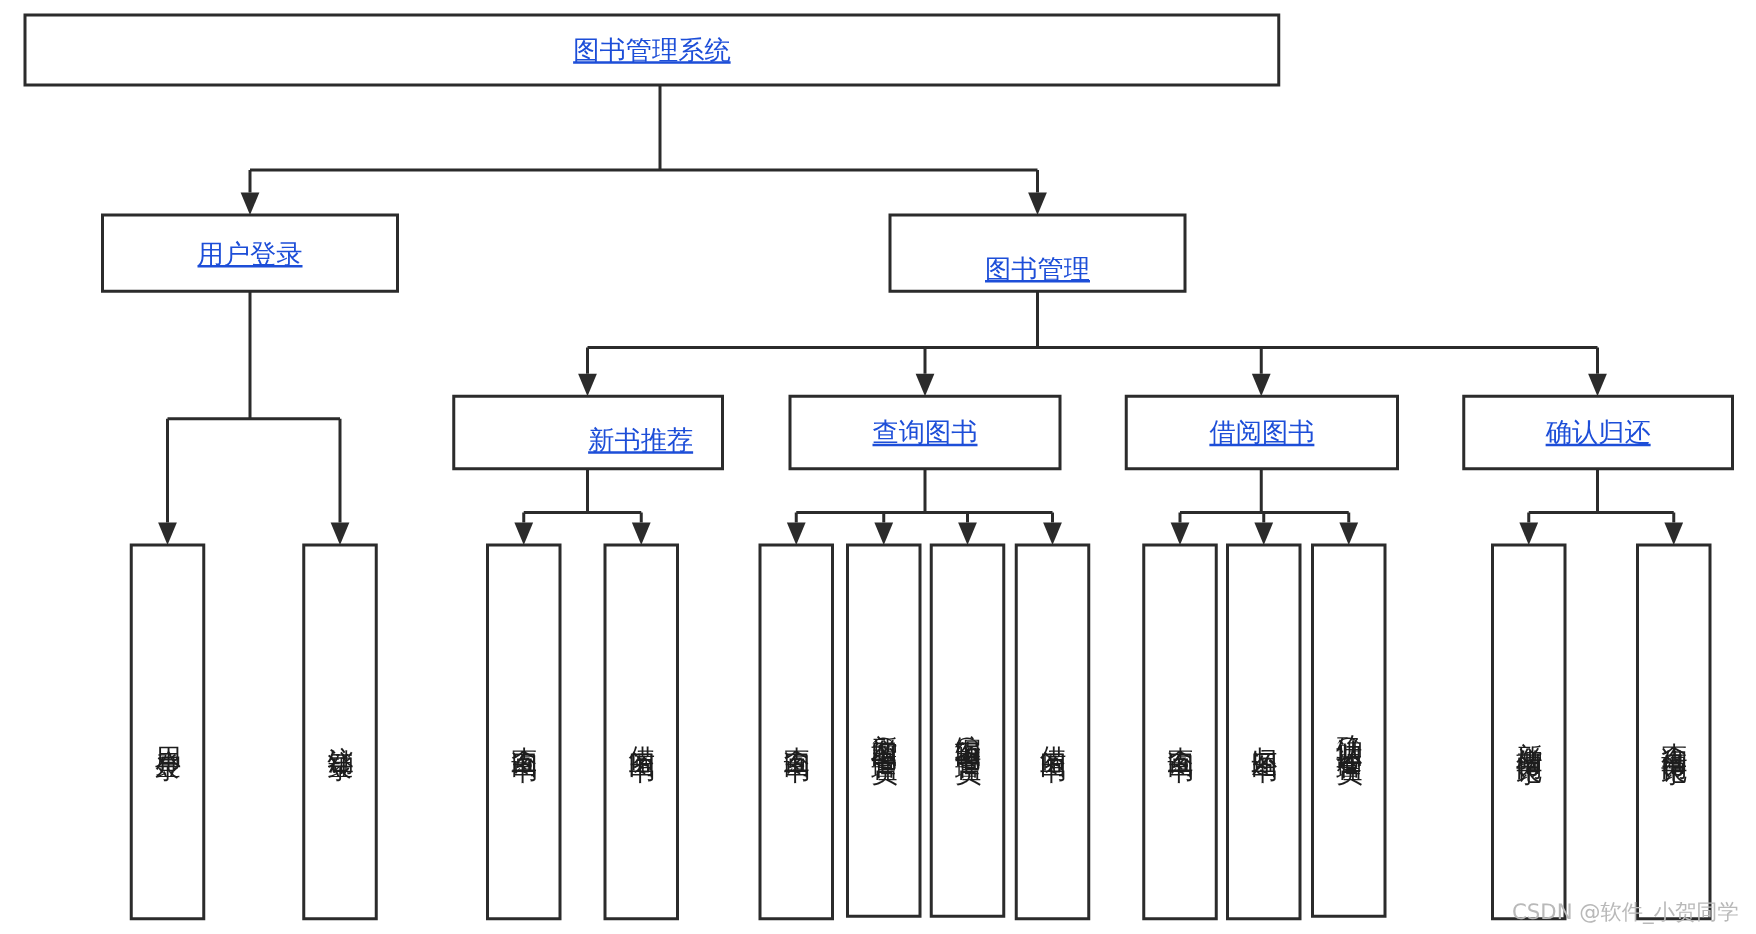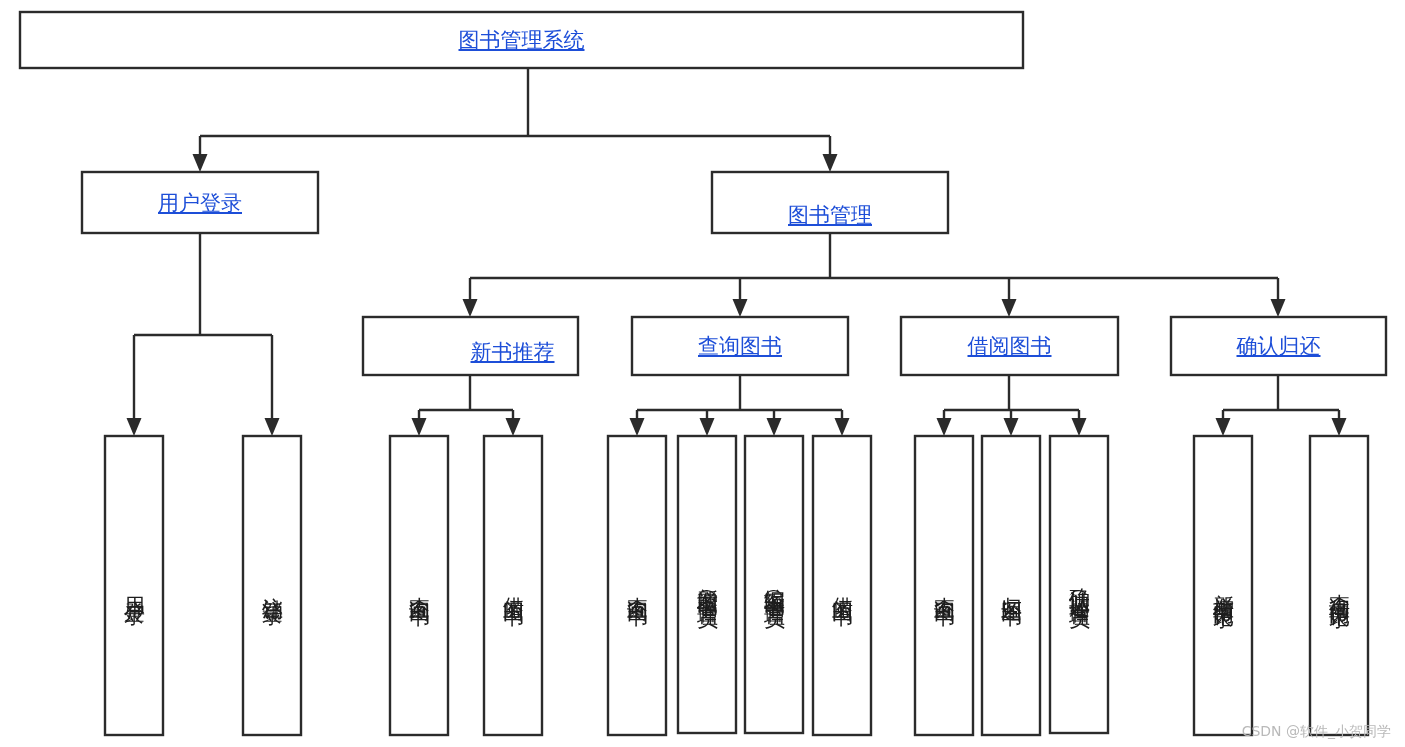--- a/index.html
+++ b/index.html
@@ -66,21 +66,21 @@
     justify-content: center;
     white-space: nowrap;
     pointer-events: none;
     text-decoration: underline;
   }
   .watermark {
     position: absolute;
     right: 14px;
     bottom: 6px;
     font-family: "DejaVu Sans", "Liberation Sans", sans-serif;
-    font-size: 14px;
+    font-size: 17px;
     color: #b9b9b9;
     white-space: nowrap;
     pointer-events: none;
   }
 </style>
 </head>
 <body>
 
 <div id="diagram-root">
   <svg class="diagram" id="diagram-svg" viewBox="0 0 1405 747" xmlns="http://www.w3.org/2000/svg">

